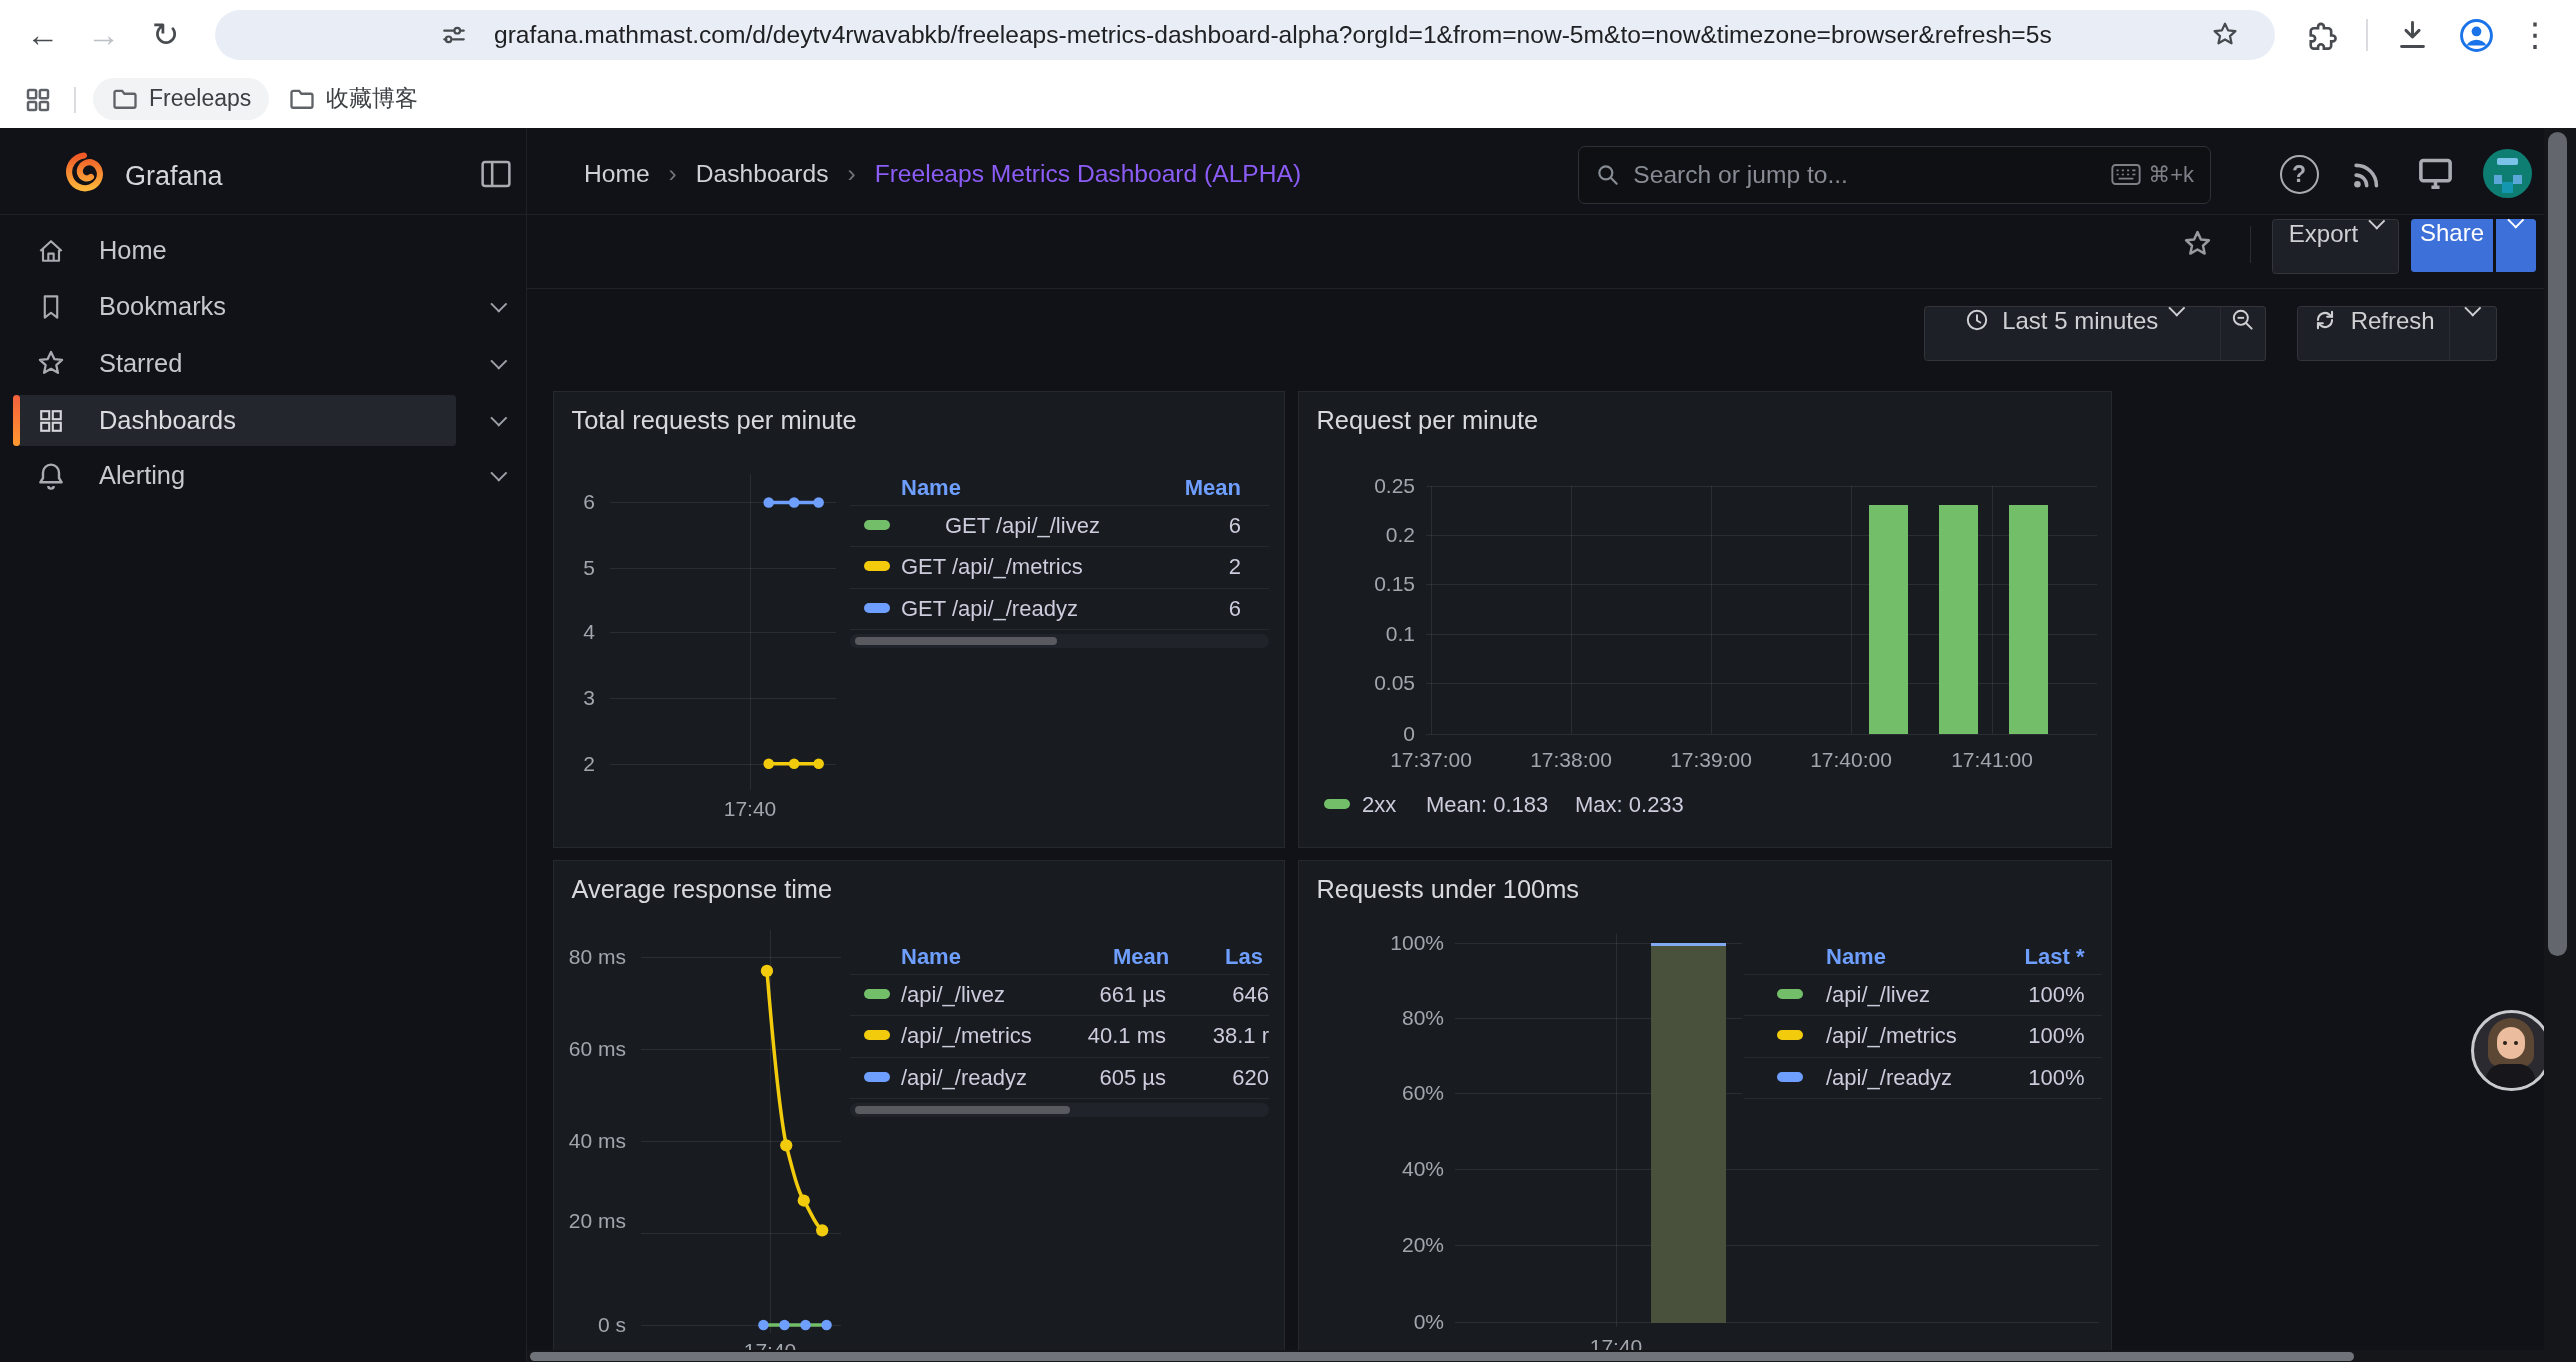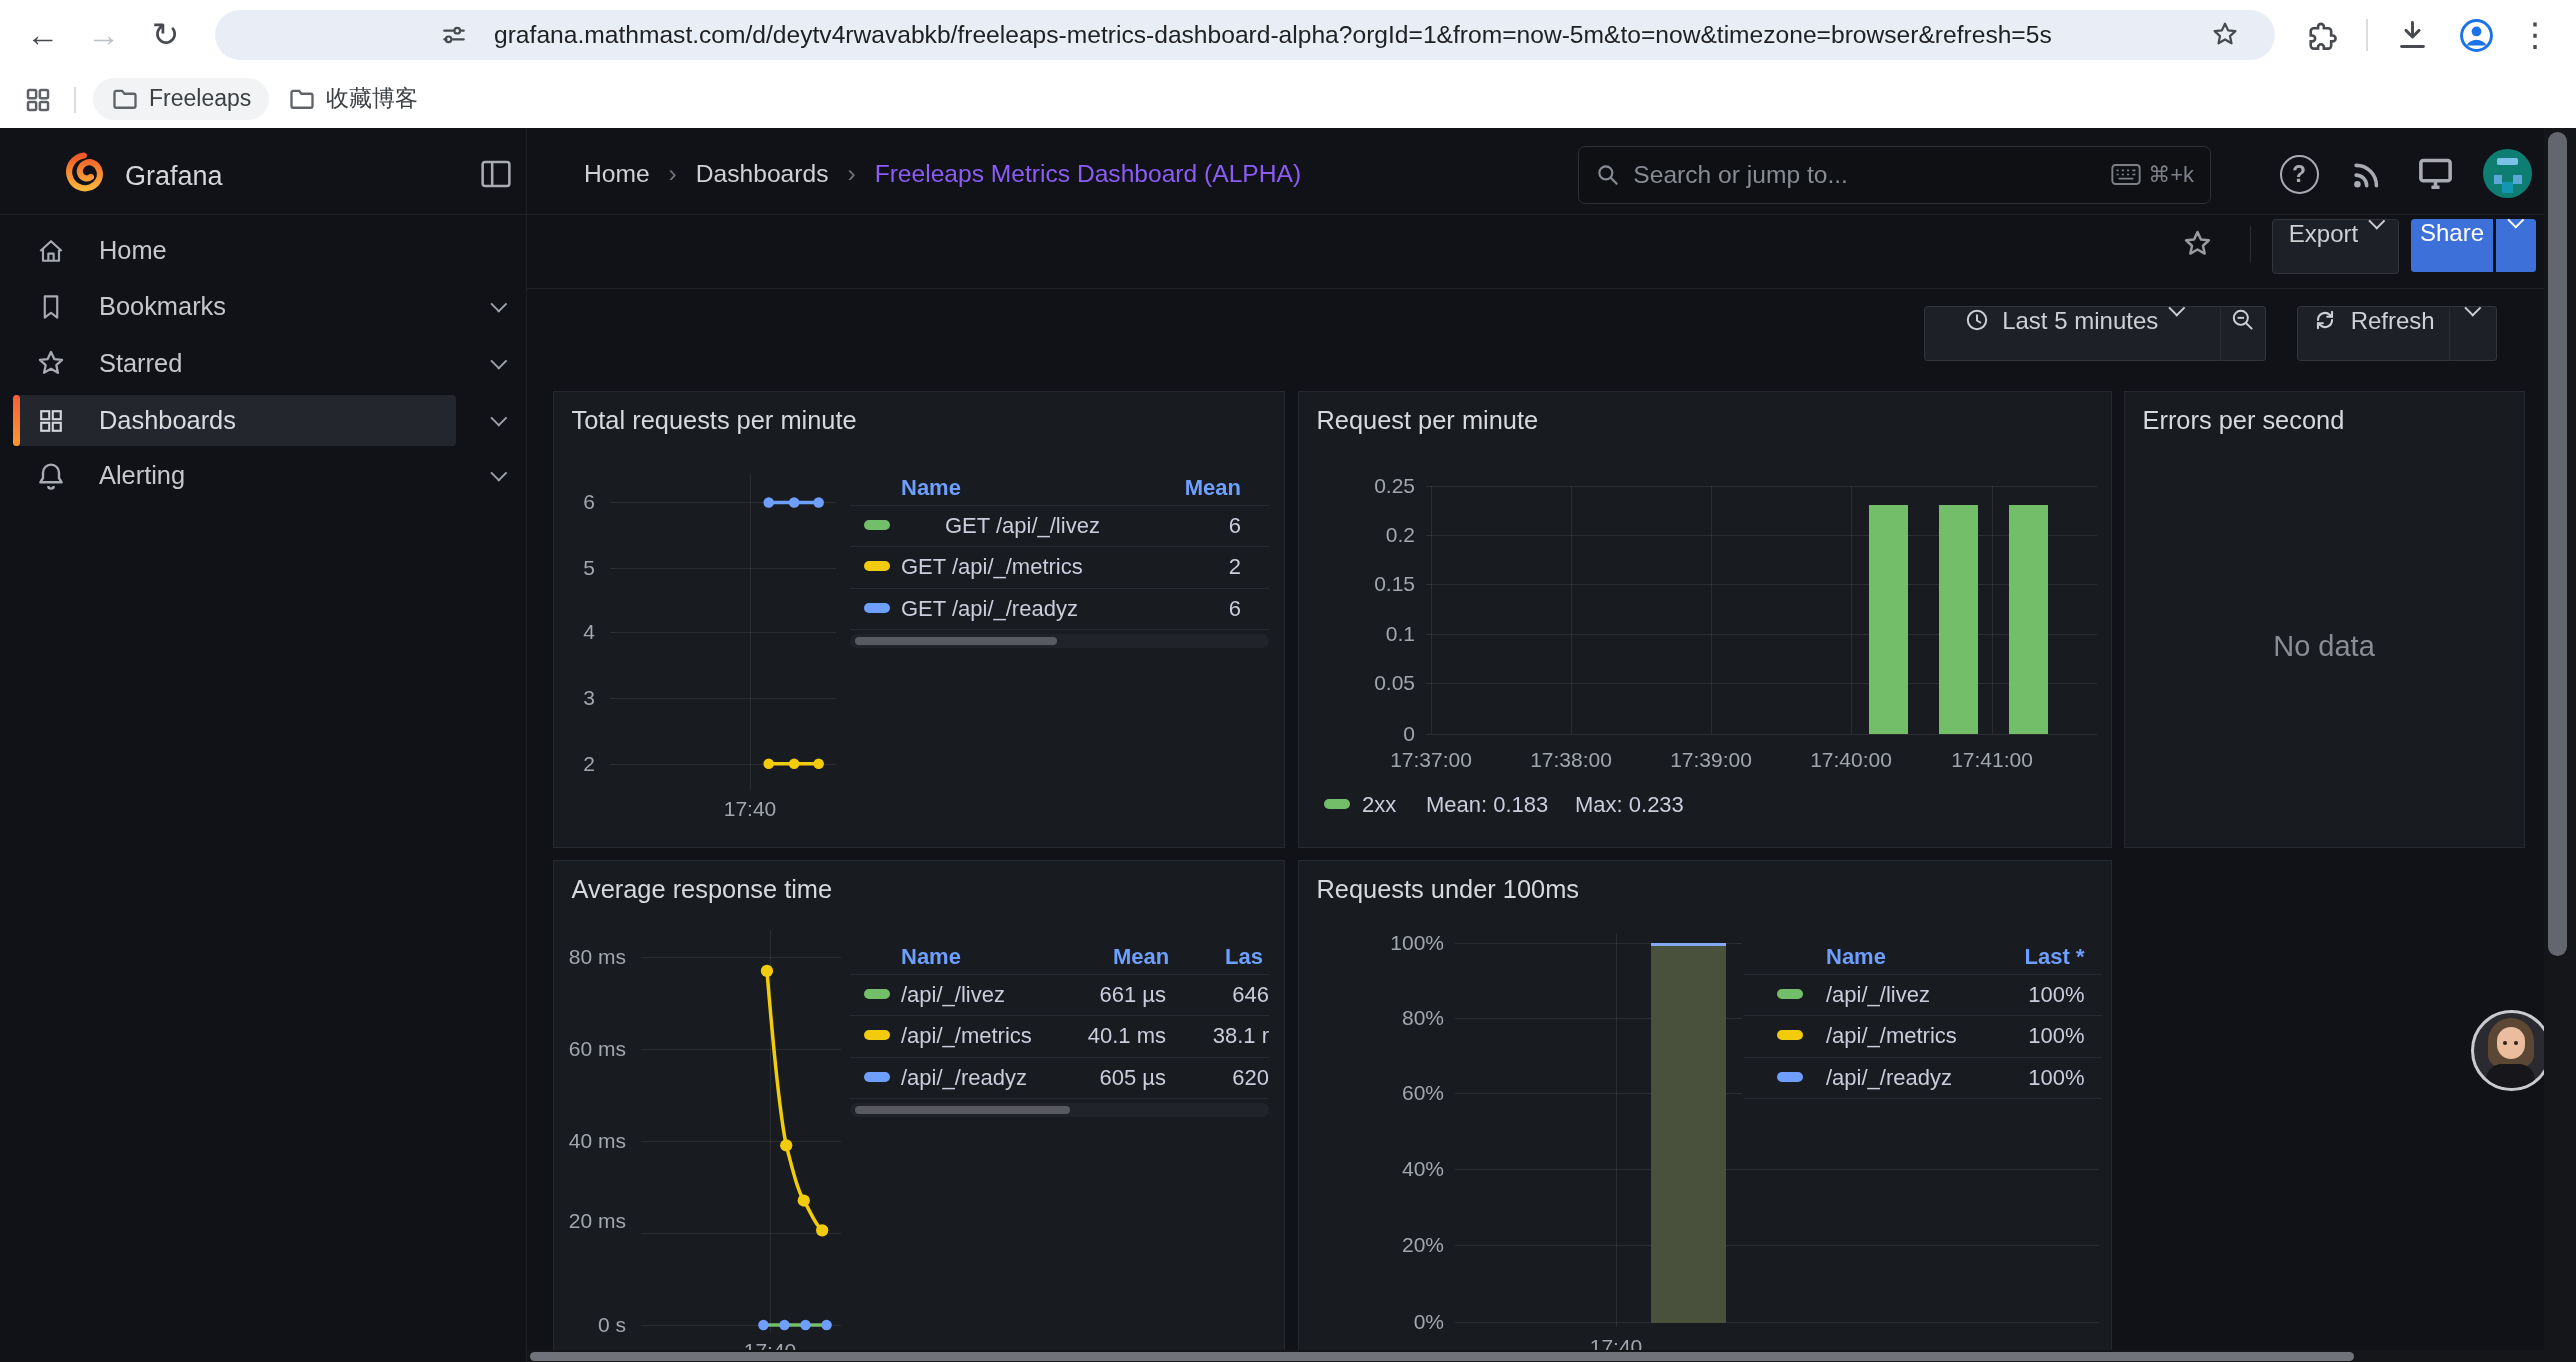--- a/index.html
+++ b/index.html
@@ -337,24 +337,20 @@
     <div class="tick x" style="left:693px;top:356px;">17:41:00</div>
     <div class="bar" style="left:570px;top:113px;width:39px;height:229px;"></div>
     <div class="bar" style="left:640px;top:113px;width:39px;height:229px;"></div>
     <div class="bar" style="left:710px;top:113px;width:39px;height:229px;"></div>
     <div class="swatch" style="left: 25.4px; top: 407px; background: rgb(115, 191, 105);"></div>
     <div class="lg-name" style="left:63px;top:400px;">2xx</div>
     <div class="lg-name" style="left:127px;top:400px;">Mean: 0.183</div>
     <div class="lg-name" style="left:276px;top:400px;">Max: 0.233</div>
   </div>
 
-  <div class="panel" style="left:2124px;top:263px;width:399px;height:455px;">
-    <div class="ptitle">Errors per second</div>
-    <div class="nodata" style="left:199px;top:254px;">No data</div>
-  </div>
 
   <div class="panel" style="left:553px;top:732px;width:730px;height:502px;">
     <div class="ptitle">Average response time</div>
     <div class="tick y" style="right:658px;top:96px;">80 ms</div>
     <div class="tick y" style="right:658px;top:188px;">60 ms</div>
     <div class="tick y" style="right:658px;top:280px;">40 ms</div>
     <div class="tick y" style="right:658px;top:360px;">20 ms</div>
     <div class="tick y" style="right:658px;top:464px;">0 s</div>
     <div class="hgrid" style="left:87px;top:96px;width:200px;"></div>
     <div class="hgrid" style="left:87px;top:188px;width:200px;"></div>

